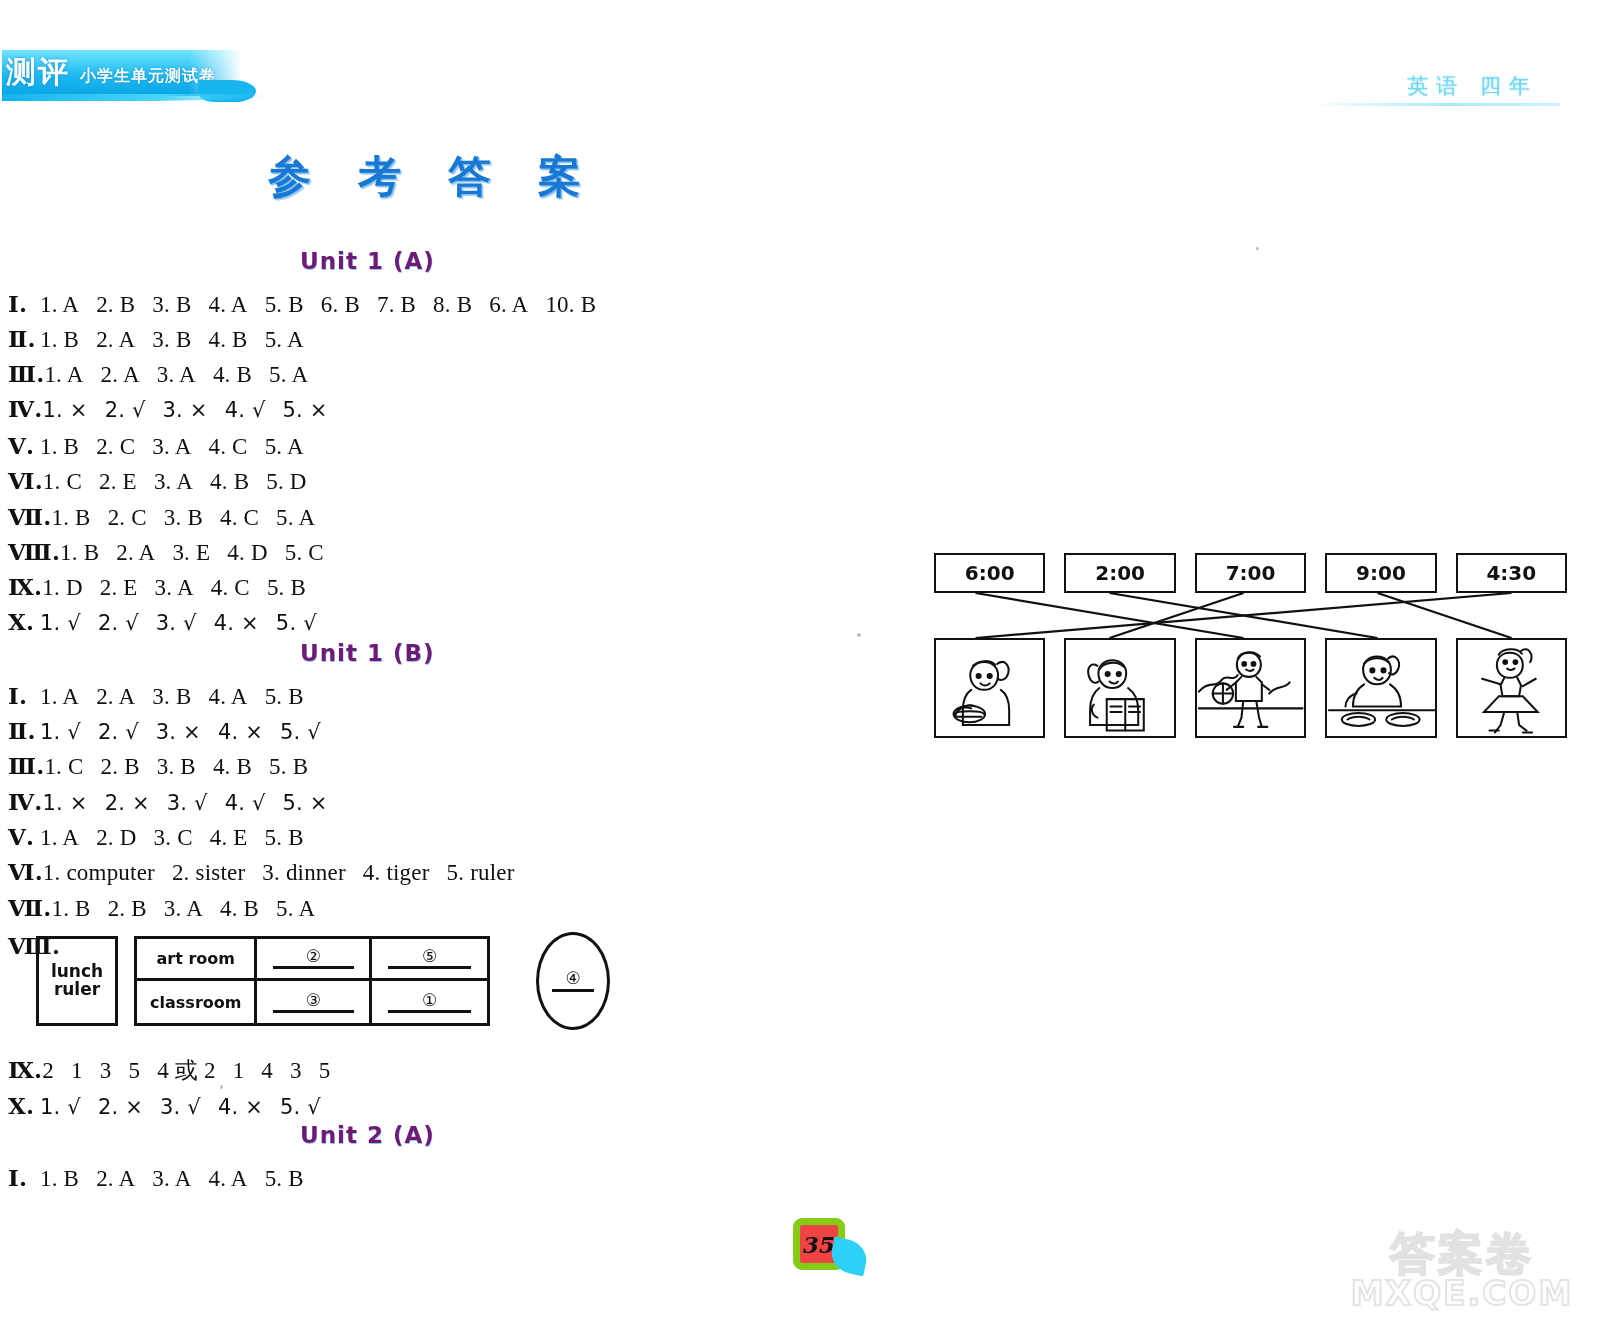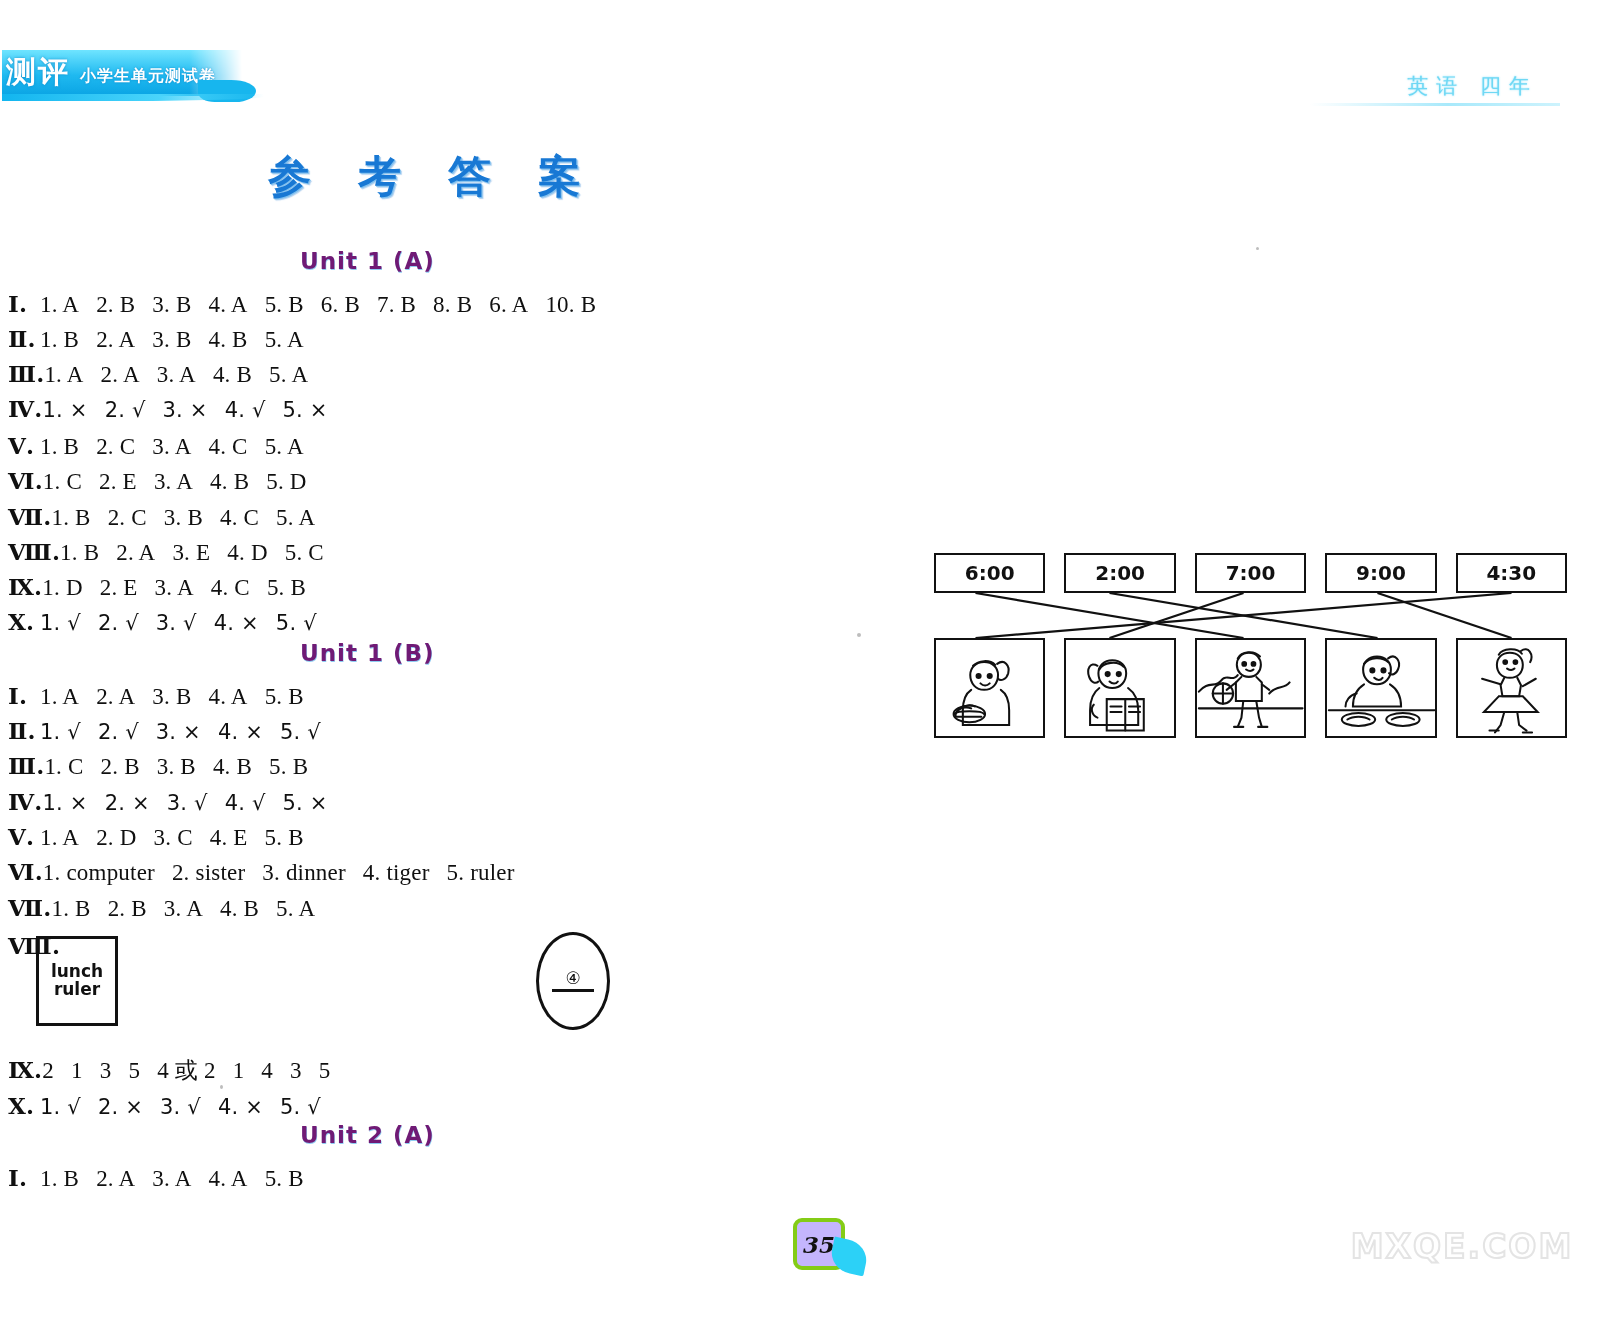--- a/index.html
+++ b/index.html
@@ -159,21 +159,21 @@
     width:117px; height:100px; border:2px solid #111; background:#fff;
     position:relative; overflow:hidden;
   }
   #matchdiag .pic-box svg { position:absolute; left:0; top:0; width:100%; height:100%; }
   #matchdiag .lines { position:absolute; left:0; top:40px; width:650px; height:45px; }
 
   
   #pagenum { position:absolute; left:793px; top:1218px; width:80px; height:62px; }
   #pagenum .sq {
     position:absolute; left:0; top:0; width:52px; height:52px;
-    border:4px solid #84cc16; border-radius:9px; background:#c4b5fd;
+    border:7px solid #84cc16; border-radius:9px; background:#ef4444;
     display:flex; align-items:center; justify-content:center;
   }
   #pagenum .sq span {
     font-family:"DejaVu Serif", serif; font-style:italic; font-weight:700;
     font-size:23px; color:#111;
   }
   #pagenum .leaf {
     position:absolute; left:38px; top:22px; width:36px; height:33px;
     background:#2cd1f7;
     border-radius: 0 62% 6% 62% / 0 62% 6% 62%;
@@ -243,20 +243,44 @@
   </div>
 
 <div class="column" id="col-right"></div>
 
 <div id="floorplan">
   <div id="fp-lunch">
     <span>
       <span>lunch</span><br>
       <span>ruler</span>
     </span>
+  </div>
+  <div id="fp-grid">
+    <div>
+      <span class="lbl">art room</span>
+    </div>
+    <div class="blank">
+      <span class="num">②</span>
+      <span class="rule"></span>
+    </div>
+    <div class="blank">
+      <span class="num">⑤</span>
+      <span class="rule"></span>
+    </div>
+    <div>
+      <span class="lbl">classroom</span>
+    </div>
+    <div class="blank">
+      <span class="num">③</span>
+      <span class="rule"></span>
+    </div>
+    <div class="blank">
+      <span class="num">①</span>
+      <span class="rule"></span>
+    </div>
   </div>
   <div id="fp-oval">
     <span class="num">④</span>
     <span class="rule"></span>
   </div>
 </div>
 
 <div id="matchdiag">
   <div class="time-row">
       <div class="time-box">6:00</div>
@@ -368,18 +392,19 @@
 </div>
 
 <div id="pagenum">
   <div class="sq">
     <span>35</span>
   </div>
   <div class="leaf"></div>
 </div>
 
 <div id="watermark">
+  <div class="wm-zh">答案卷</div>
   <div class="wm-en">MXQE.COM</div>
 </div>
 
 <div class="speck" style="left:857px;top:633px;width:4px;height:4px;"></div>
 <div class="speck" style="left:1256px;top:247px;width:3px;height:3px;"></div>
 <div class="speck" style="left:220px;top:1085px;width:3px;height:4px;"></div>
 
 </body></html>

